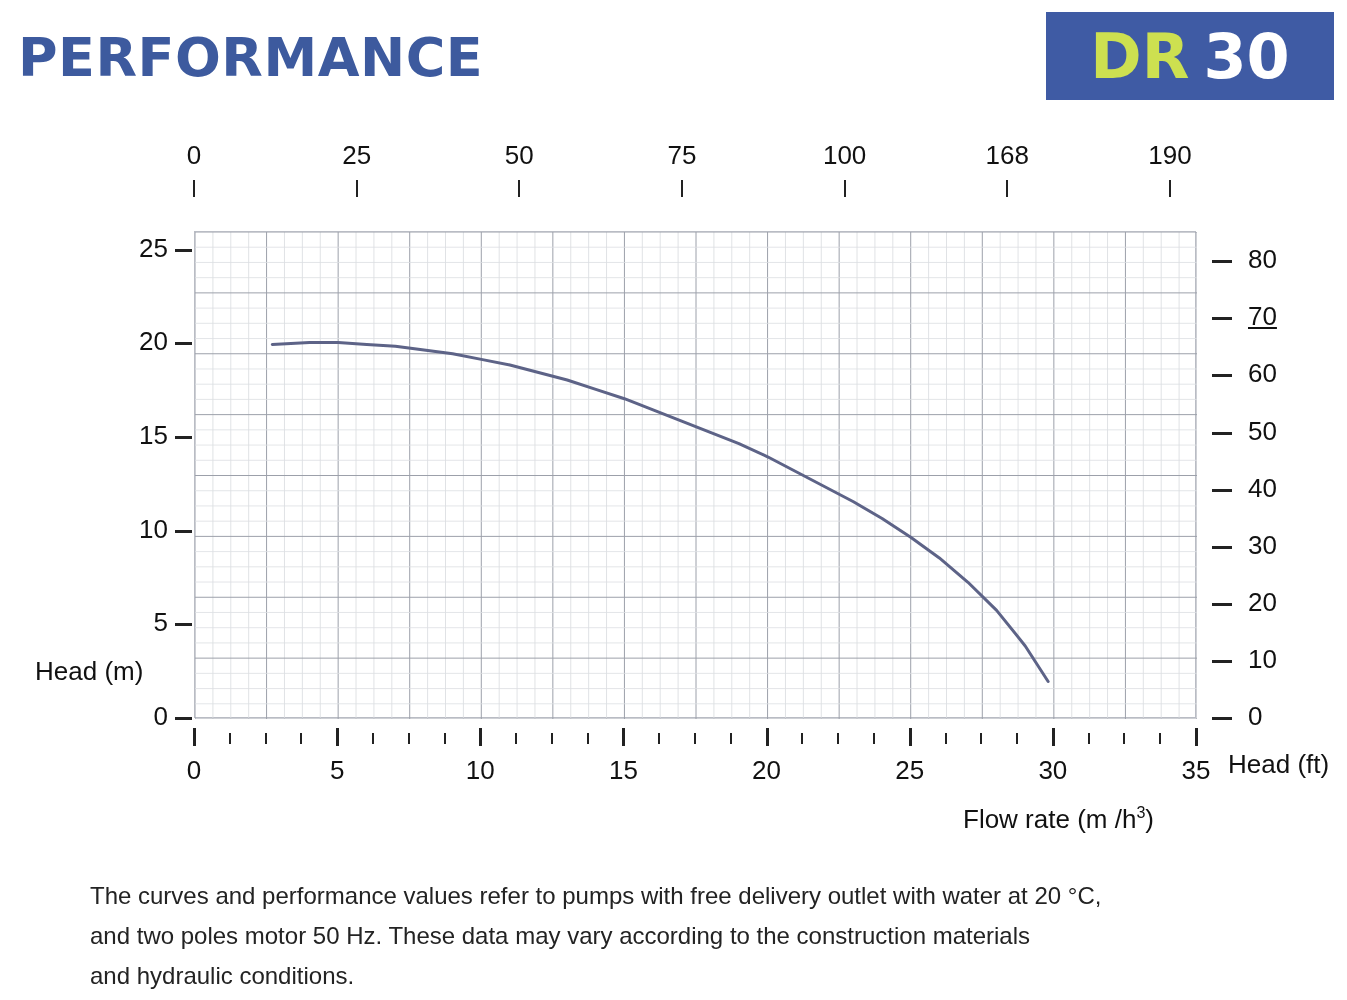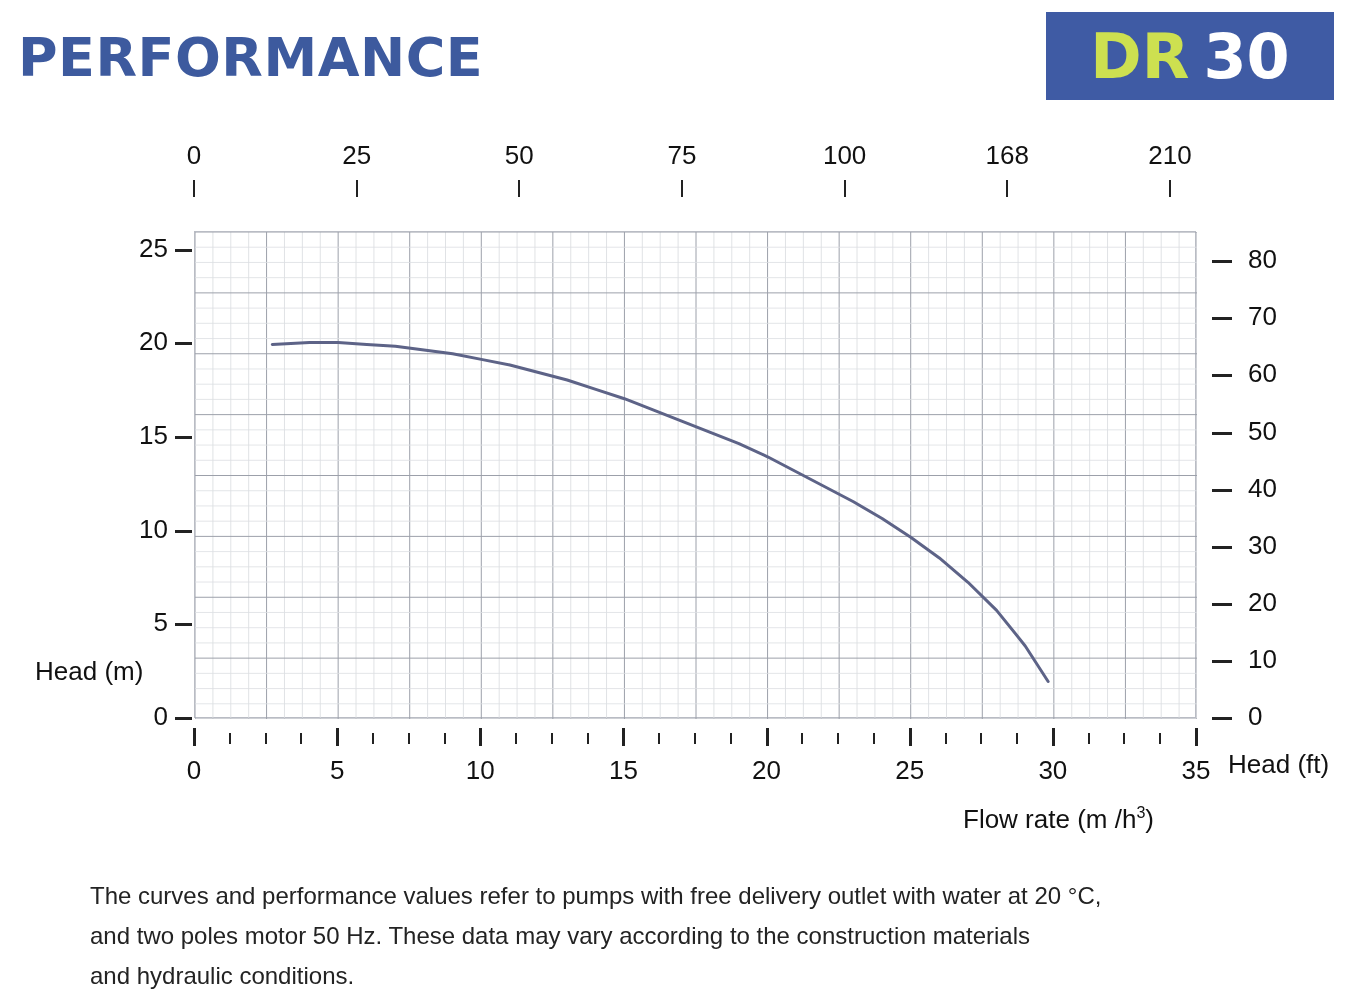--- a/index.html
+++ b/index.html
@@ -129,21 +129,21 @@
       <div class="axis-label" style="left: 356.662px; top: 140px; transform: translateX(-50%);">25</div>
       <div class="tick-mark" style="left: 355.662px; top: 180px; width: 2px; height: 17px;"></div>
       <div class="axis-label" style="left: 519.325px; top: 140px; transform: translateX(-50%);">50</div>
       <div class="tick-mark" style="left: 518.325px; top: 180px; width: 2px; height: 17px;"></div>
       <div class="axis-label" style="left: 681.987px; top: 140px; transform: translateX(-50%);">75</div>
       <div class="tick-mark" style="left: 680.987px; top: 180px; width: 2px; height: 17px;"></div>
       <div class="axis-label" style="left: 844.649px; top: 140px; transform: translateX(-50%);">100</div>
       <div class="tick-mark" style="left: 843.649px; top: 180px; width: 2px; height: 17px;"></div>
       <div class="axis-label" style="left: 1007.31px; top: 140px; transform: translateX(-50%);">168</div>
       <div class="tick-mark" style="left: 1006.31px; top: 180px; width: 2px; height: 17px;"></div>
-      <div class="axis-label" style="left: 1169.97px; top: 140px; transform: translateX(-50%);">210</div>
+      <div class="axis-label" style="left: 1169.97px; top: 140px; transform: translateX(-50%);">190</div>
       <div class="tick-mark" style="left: 1168.97px; top: 180px; width: 2px; height: 17px;"></div>
     </div>
 
   <div id="left-axis">
       <div class="axis-label" style="left: 168px; top: 701px; transform: translateX(-100%);">0</div>
       <div class="tick-mark" style="left: 175px; top: 717px; width: 17px; height: 3px;"></div>
       <div class="axis-label" style="left: 168px; top: 607.346px; transform: translateX(-100%);">5</div>
       <div class="tick-mark" style="left: 175px; top: 623.346px; width: 17px; height: 3px;"></div>
       <div class="axis-label" style="left: 168px; top: 513.692px; transform: translateX(-100%);">10</div>
       <div class="tick-mark" style="left: 175px; top: 529.692px; width: 17px; height: 3px;"></div>
@@ -165,21 +165,21 @@
       <div class="axis-label" style="left: 1248px; top: 586.815px;">20</div>
       <div class="tick-mark" style="left: 1212px; top: 545.722px; width: 20px; height: 3px;"></div>
       <div class="axis-label" style="left: 1248px; top: 529.722px;">30</div>
       <div class="tick-mark" style="left: 1212px; top: 488.63px; width: 20px; height: 3px;"></div>
       <div class="axis-label" style="left: 1248px; top: 472.63px;">40</div>
       <div class="tick-mark" style="left: 1212px; top: 431.537px; width: 20px; height: 3px;"></div>
       <div class="axis-label" style="left: 1248px; top: 415.537px;">50</div>
       <div class="tick-mark" style="left: 1212px; top: 374.444px; width: 20px; height: 3px;"></div>
       <div class="axis-label" style="left: 1248px; top: 358.444px;">60</div>
       <div class="tick-mark" style="left: 1212px; top: 317.352px; width: 20px; height: 3px;"></div>
-      <div class="axis-label" style="left: 1248px; top: 301.352px;">70</div>
+      <div class="axis-label" style="left: 1248px; top: 301.352px; text-decoration: underline;">70</div>
       <div class="tick-mark" style="left: 1212px; top: 260.259px; width: 20px; height: 3px;"></div>
       <div class="axis-label" style="left: 1248px; top: 244.259px;">80</div>
     </div>
   <div class="axis-title" id="right-axis-title" style="left:1228px; top:749px;">Head (ft)</div>
 
   <div id="bottom-axis">
       <div class="tick-mark" style="left: 228.786px; top: 733px; width: 2px; height: 11px;"></div>
       <div class="tick-mark" style="left: 264.571px; top: 733px; width: 2px; height: 11px;"></div>
       <div class="tick-mark" style="left: 300.357px; top: 733px; width: 2px; height: 11px;"></div>
       <div class="tick-mark" style="left: 371.929px; top: 733px; width: 2px; height: 11px;"></div>

